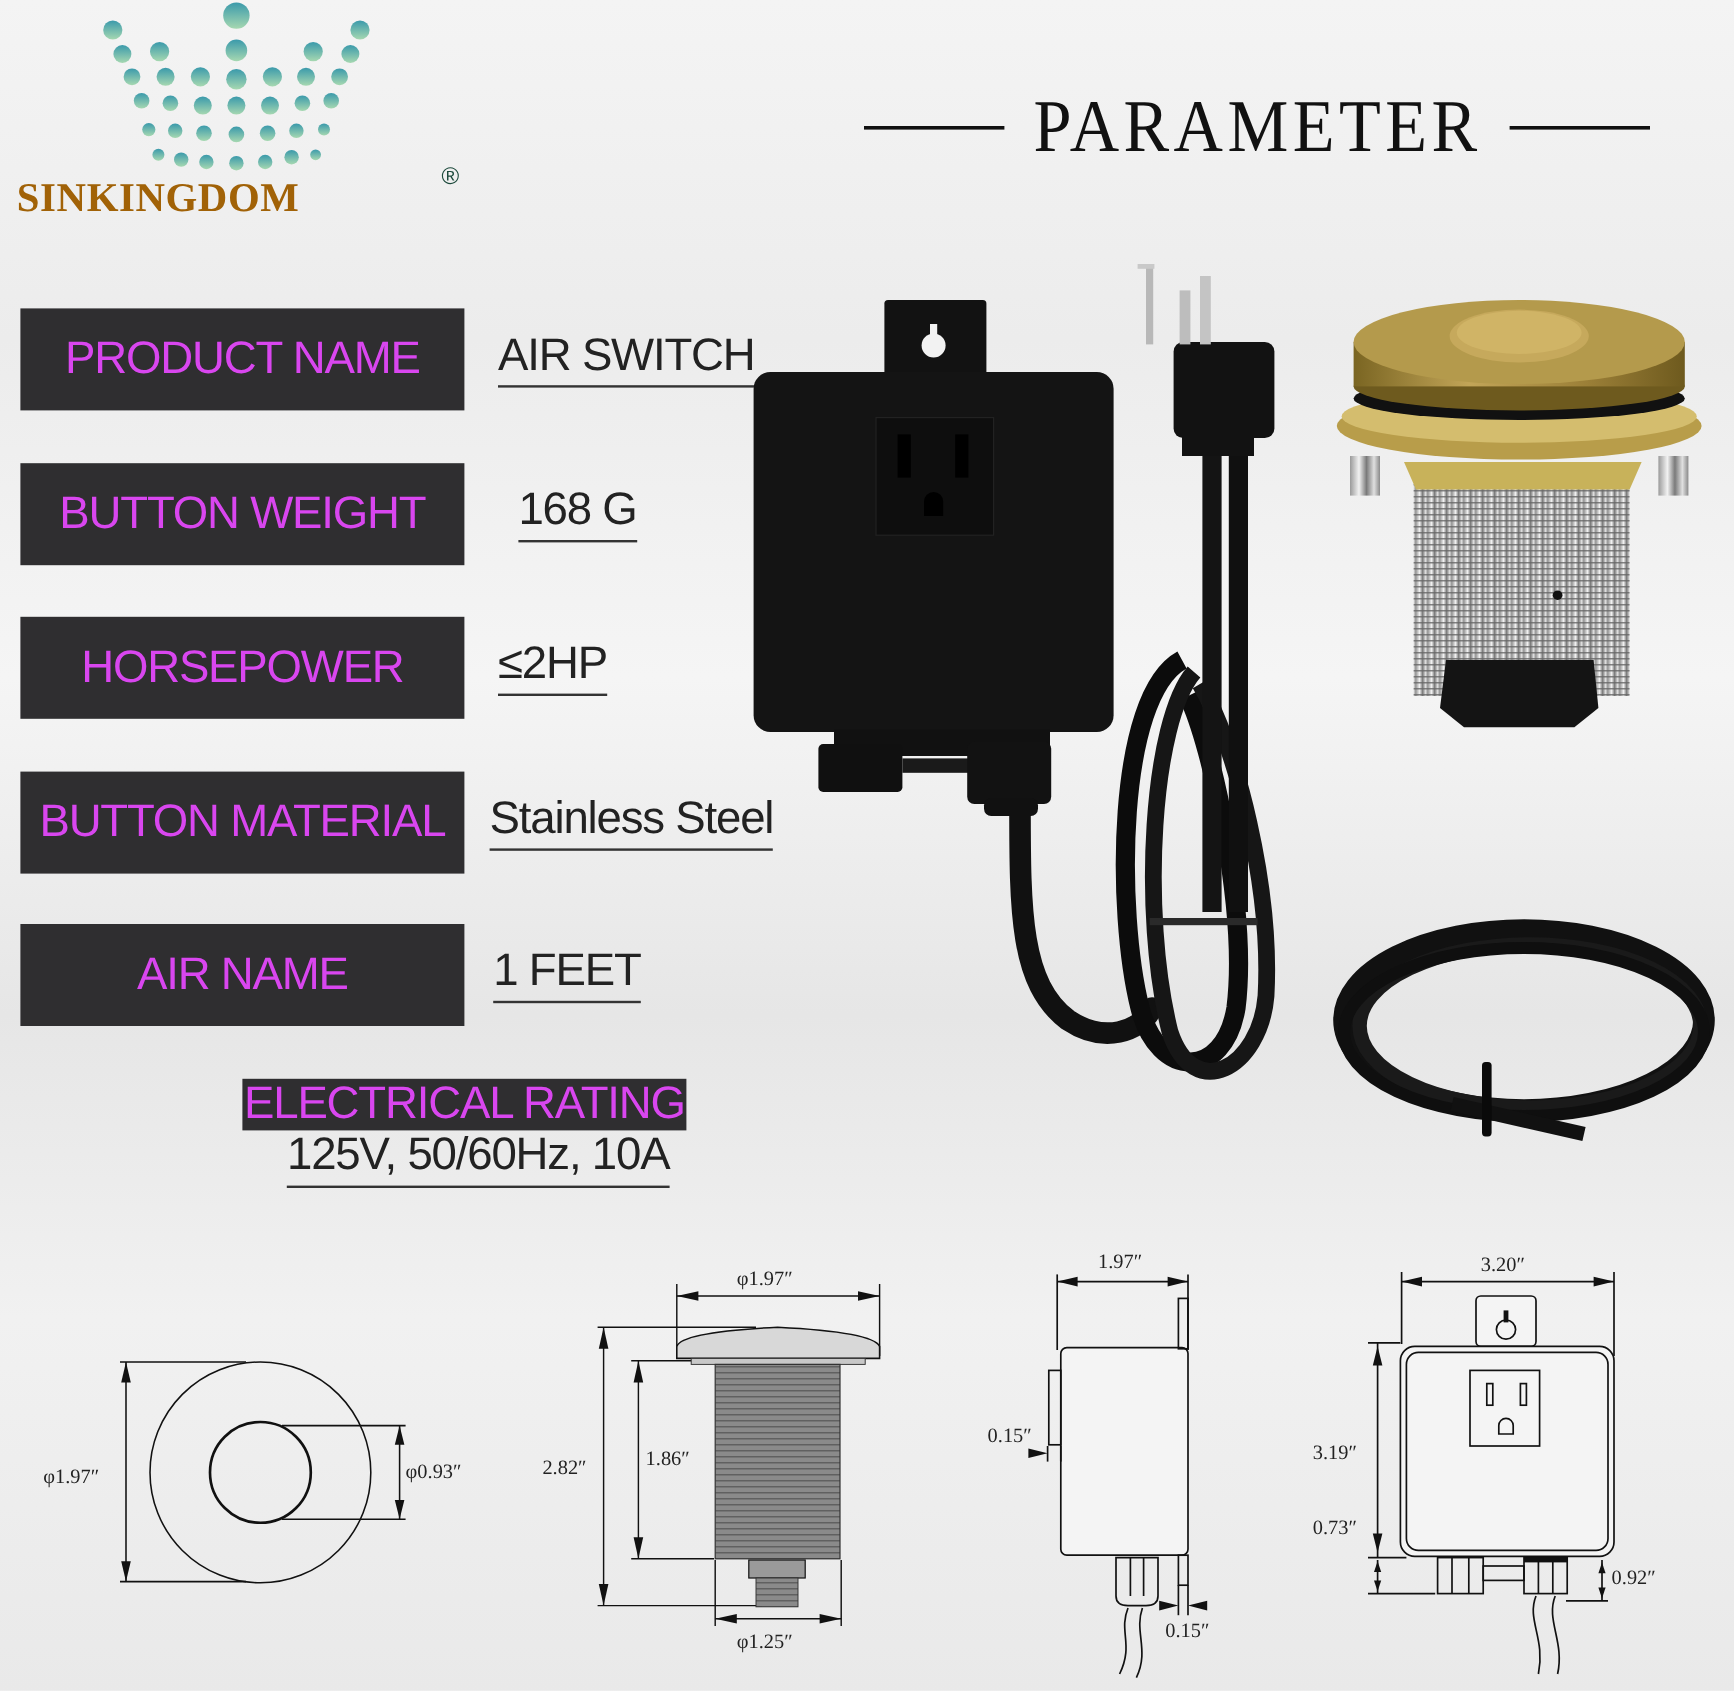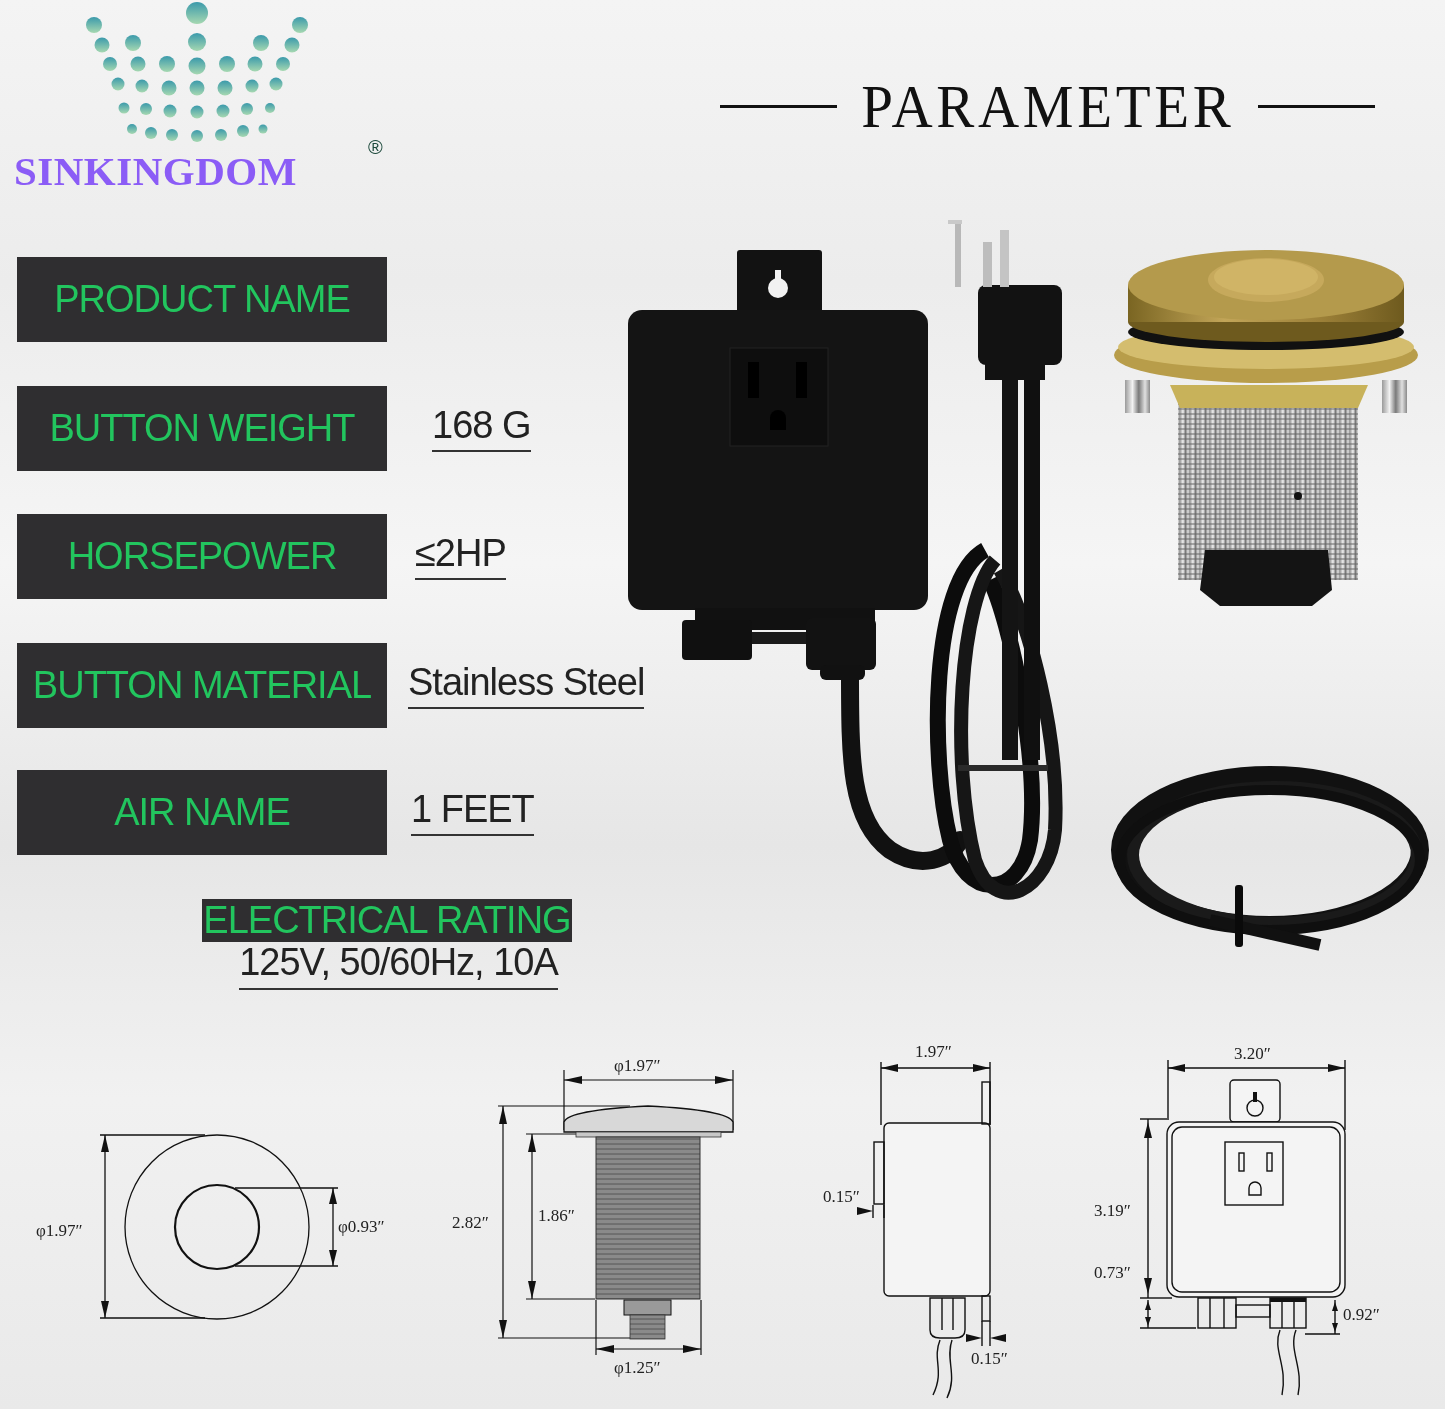--- a/index.html
+++ b/index.html
@@ -9,37 +9,37 @@
     background: linear-gradient(180deg, #f4f4f4 0%, #ececec 20%, #f5f5f5 40%, #e6e6e6 60%, #f1f1f1 78%, #e9e9e9 100%);
     font-family: "Liberation Sans", sans-serif;
   }
   .abs { position: absolute; }
 
   
   .logo-dots { left: 80px; top: 0; width: 240px; height: 145px; }
   .logo-text {
     left: 14px; top: 147px;
     font-family: "Liberation Serif", serif; font-weight: bold;
-    font-size: 41px; color: #8b5cf6; letter-spacing: 0.5px;
+    font-size: 34px; color: #a16207; letter-spacing: 0.5px;
   }
   .logo-reg { left: 368px; top: 136px; font-size: 20px; color: #1d4a3c; font-family: "Liberation Sans", sans-serif; }
 
   
   .title-wrap { left: 720px; top: 70px; width: 655px; height: 72px; display: flex; align-items: center; }
   .title-line { flex: 1; height: 3px; background: #111; }
   .title-text {
     font-family: "Liberation Serif", serif; font-size: 62px; color: #111;
     letter-spacing: 4px; padding: 0 8px; transform: scaleX(0.92); line-height: 1;
   }
 
   
   .spec-row { left: 17px; width: 740px; height: 85px; display: flex; align-items: center; }
   .spec-label {
     width: 370px; height: 85px; background: #2f2e30;
-    color: #22c55e; font-size: 38px; display: flex; align-items: center; justify-content: center;
+    color: #d946ef; font-size: 38px; display: flex; align-items: center; justify-content: center;
     letter-spacing: -1px; white-space: nowrap;
   }
   .spec-value {
     margin-left: 24px; font-size: 38px; color: #222; letter-spacing: -1px;
     border-bottom: 2px solid #333; padding-bottom: 4px; white-space: nowrap; line-height: 1.1;
   }
 
   
   .product-svg { left: 600px; top: 200px; }
   .button-svg { left: 1100px; top: 250px; }
@@ -104,20 +104,21 @@
 <div class="abs logo-reg">®</div>
 
 <div class="abs title-wrap">
   <div class="title-line"></div>
   <div class="title-text">PARAMETER</div>
   <div class="title-line"></div>
 </div>
 
 <div class="abs spec-row" style="top:257px;">
   <div class="spec-label">PRODUCT NAME</div>
+  <div class="spec-value" style="margin-left:28px;">AIR SWITCH</div>
 </div>
 <div class="abs spec-row" style="top:386px;">
   <div class="spec-label">BUTTON WEIGHT</div>
   <div class="spec-value" style="margin-left:45px;">168 G</div>
 </div>
 <div class="abs spec-row" style="top:514px;">
   <div class="spec-label">HORSEPOWER</div>
   <div class="spec-value" style="margin-left:28px;">≤2HP</div>
 </div>
 <div class="abs spec-row" style="top:643px;">

